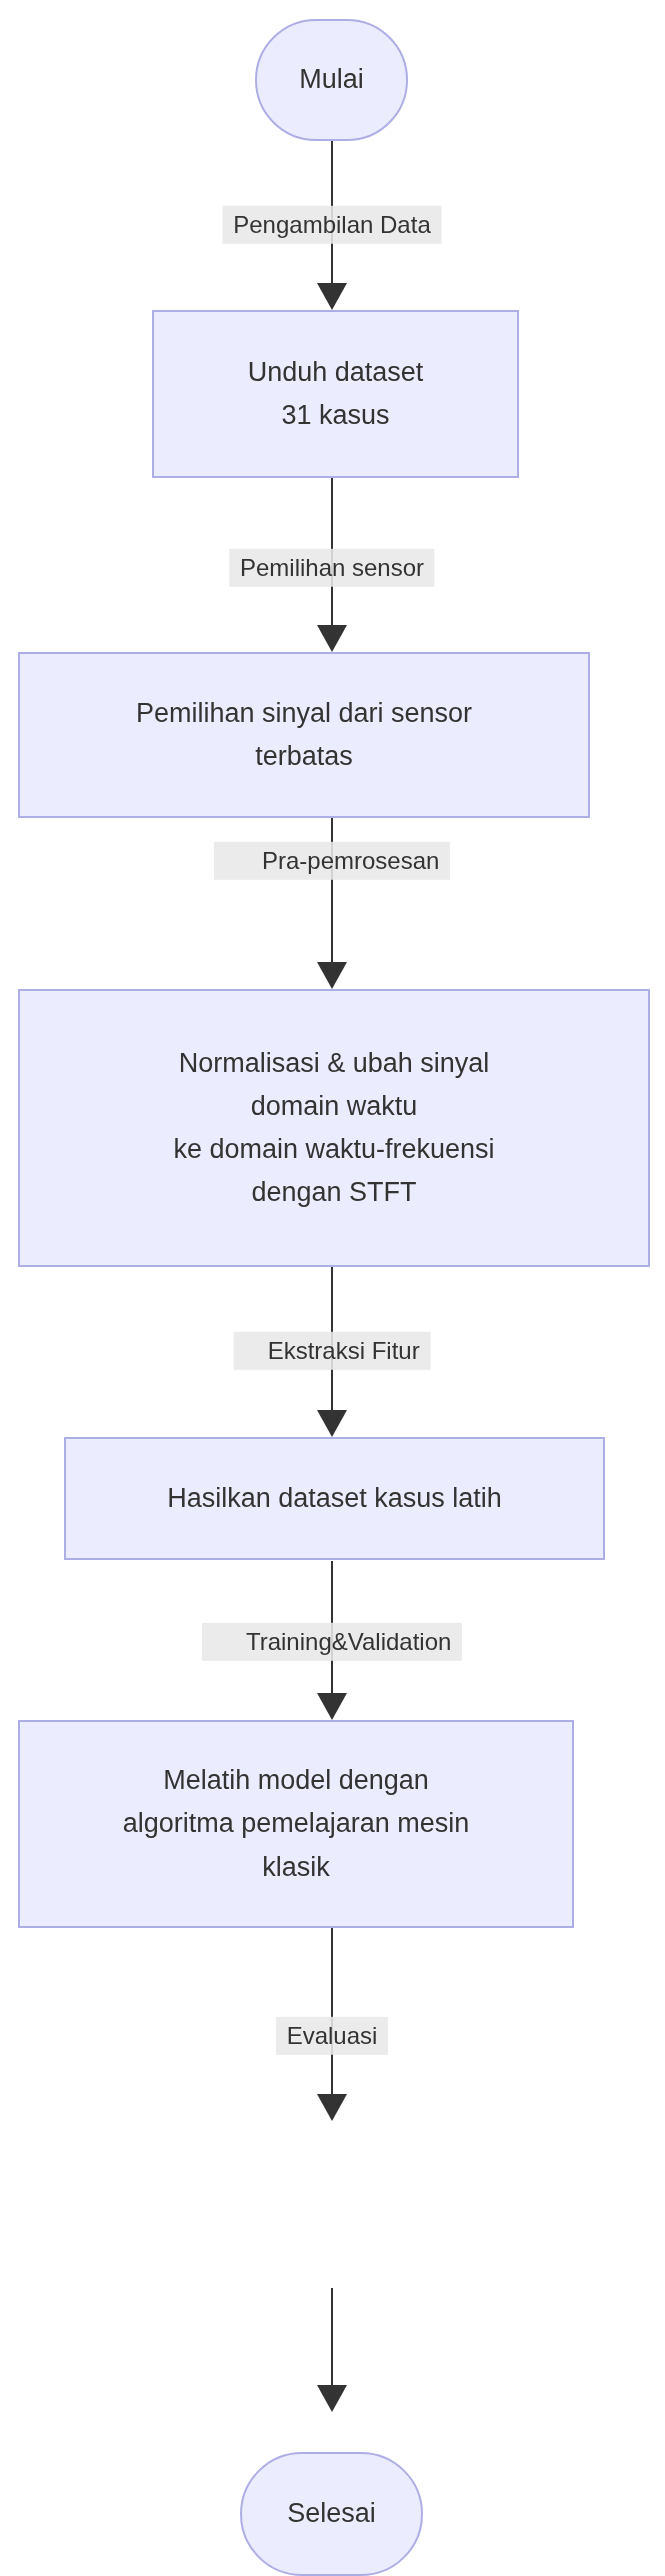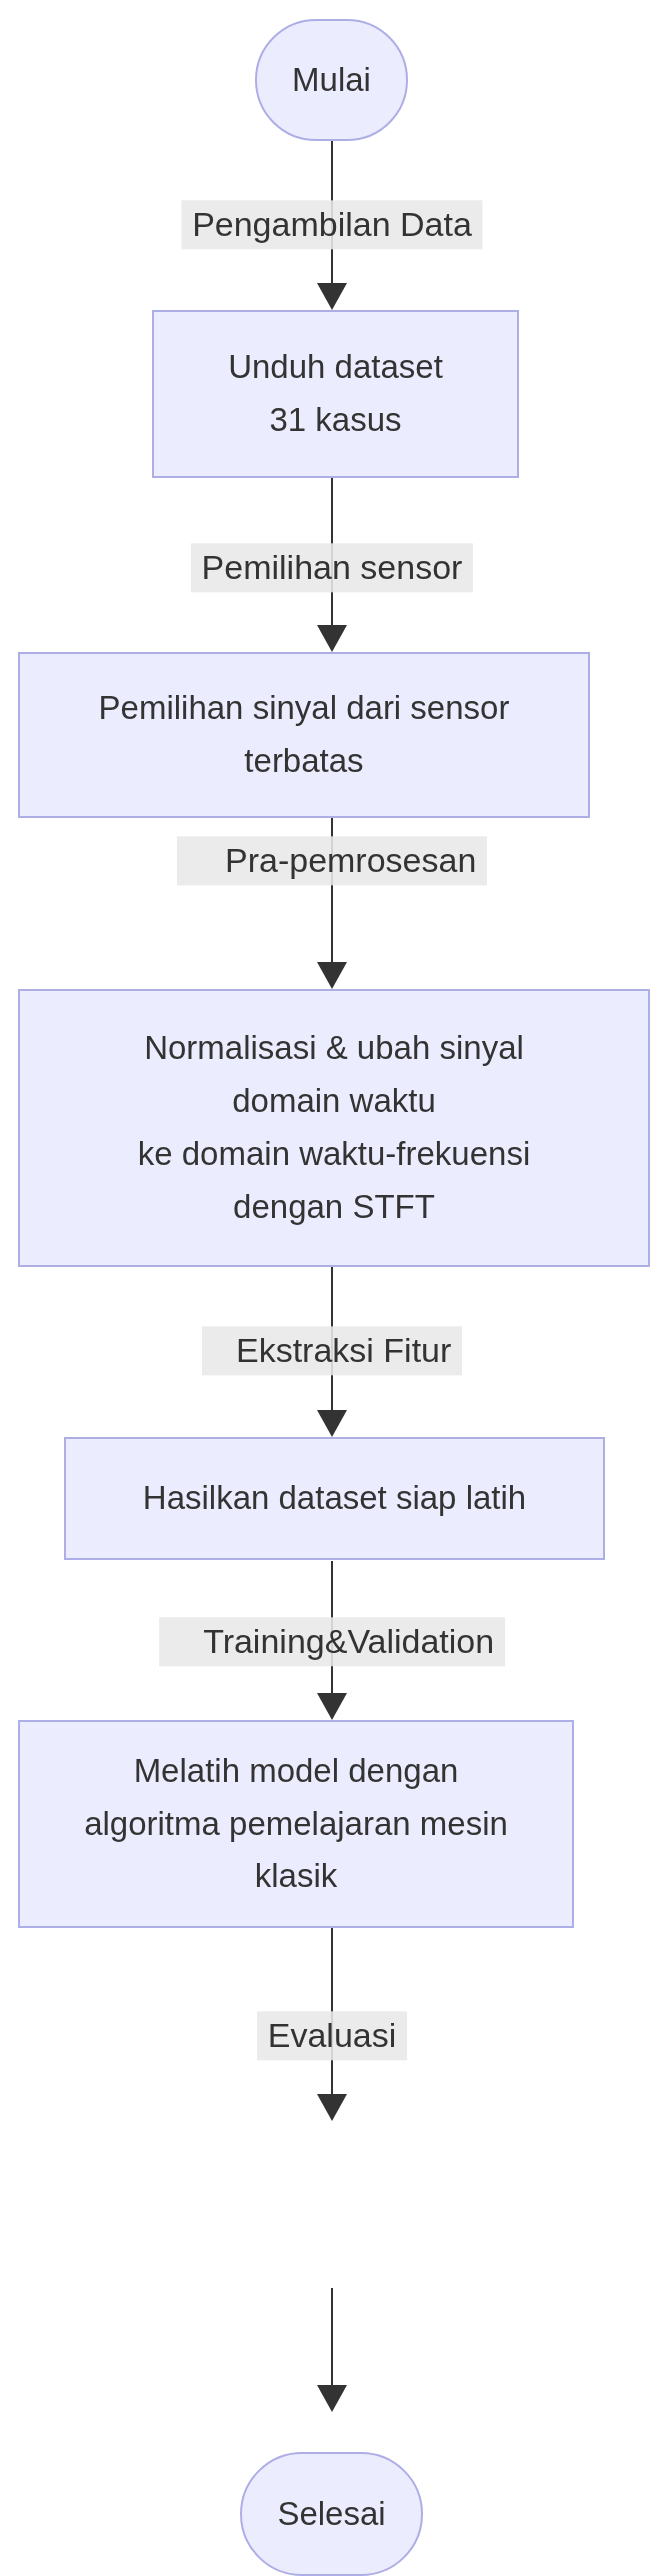--- a/index.html
+++ b/index.html
@@ -13,35 +13,35 @@
   html,body{margin:0;padding:0;background:var(--bg);}
   .canvas{
     position:relative;width:666px;height:2576px;background:var(--bg);
     font-family:"Liberation Sans",sans-serif;color:var(--text);
     overflow:hidden;
   }
   .node{
     position:absolute;box-sizing:border-box;
     background:var(--node-fill);border:2px solid var(--node-border);
     display:flex;align-items:center;justify-content:center;
-    text-align:center;font-size:33px;line-height:1.6;color:var(--text);
+    text-align:center;font-size:27px;line-height:1.6;color:var(--text);
   }
   .node .tline{display:block;white-space:nowrap;}
   .edge-line{
     position:absolute;left:331px;width:2px;background:var(--arrow);
   }
   .arrowhead{
     position:absolute;left:317px;width:0;height:0;
     border-left:15.4px solid transparent;border-right:15.4px solid transparent;
     border-top:27px solid var(--arrow);
   }
   .edge-label{
     position:absolute;left:332px;transform:translate(-50%,-50%);
     background:rgba(232,232,232,0.88);
-    padding:6px 10.7px;font-size:34px;line-height:1.1;white-space:nowrap;
+    padding:6px 10.7px;font-size:24px;line-height:1.1;white-space:nowrap;
     color:var(--text);
   }
 </style>
 </head>
 <body>
 
 <div class="canvas">
 
   <div class="edge-line" style="top:141px;height:144px;"></div>
   <div class="edge-line" style="top:478px;height:148px;"></div>
@@ -90,21 +90,21 @@
     <div>
       <span class="tline">Normalisasi &amp; ubah sinyal</span>
       <span class="tline">domain waktu</span>
       <span class="tline">ke domain waktu-frekuensi</span>
       <span class="tline">dengan STFT</span>
     </div>
   </div>
 
   <div class="node" style="left:64px;top:1437px;width:541px;height:123px;">
     <div>
-      <span class="tline">Hasilkan dataset siap latih</span>
+      <span class="tline">Hasilkan dataset kasus latih</span>
     </div>
   </div>
 
   <div class="node" style="left:18px;top:1720px;width:556px;height:208px;justify-content:center;">
     <div>
       <span class="tline">Melatih model dengan</span>
       <span class="tline">algoritma pemelajaran mesin</span>
       <span class="tline">klasik</span>
     </div>
   </div>

